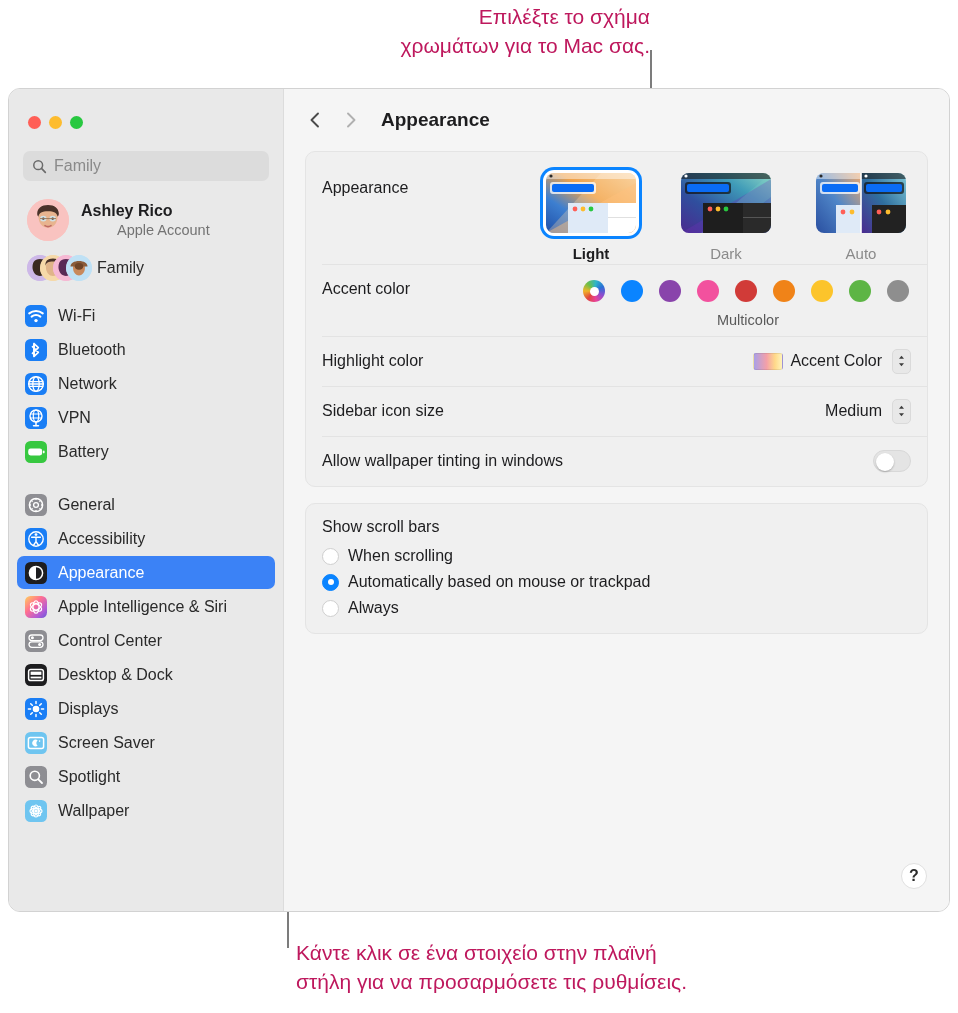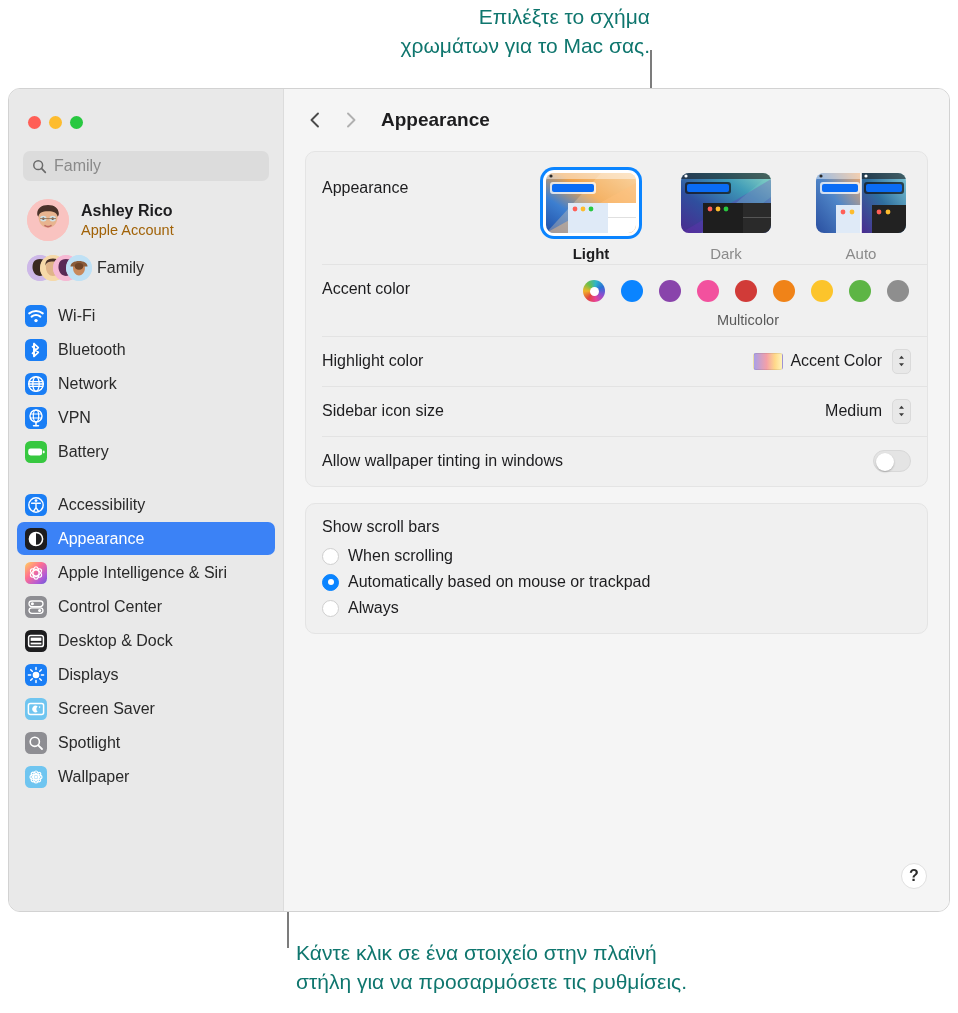--- a/index.html
+++ b/index.html
@@ -8,21 +8,21 @@
     width: 958px; height: 1013px;
     background: #ffffff;
     font-family: "Liberation Sans", sans-serif;
     -webkit-font-smoothing: antialiased;
   }
   #root { position: relative; width: 958px; height: 1013px; overflow: hidden; }
 
   
   .callout-text {
     position: absolute;
-    color: #0f766e;
+    color: #be185d;
     font-size: 21px;
     line-height: 29px;
     white-space: pre-line;
   }
   #callout-top { top: 2px; left: 290px; width: 360px; text-align: right; }
   #callout-bottom { top: 938px; left: 296px; width: 620px; text-align: left; }
   .callout-line { position: absolute; background: #7c7c7c; }
 
   
   #window {
@@ -69,21 +69,21 @@
     padding: 4px 6px;
     border-radius: 7px;
     gap: 12px;
   }
   #avatar-main {
     width: 42px; height: 42px; border-radius: 50%;
     background: #f9c3c0; flex: 0 0 42px; position: relative; overflow: hidden;
   }
   .acct-text { display: flex; flex-direction: column; line-height: 1.2; }
   #acct-name { font-size: 16px; font-weight: bold; color: #1d1d1f; }
-  #acct-sub { font-size: 14.5px; color: #a16207; margin-top: 2px; }
+  #acct-sub { font-size: 14.5px; color: #737373; margin-top: 2px; margin-left: 36px; }
 
   #family-row {
     display: flex; align-items: center;
     margin: 4px 12px 0 12px;
     padding: 4px 6px; border-radius: 7px; gap: 4px;
   }
   #family-stack { position: relative; width: 66px; height: 30px; flex: 0 0 66px; }
   #family-stack .fa {
     position: absolute; top: 2px; width: 26px; height: 26px; border-radius: 50%;
     overflow: hidden;
@@ -366,20 +366,32 @@
             <svg viewBox="0 0 22 22" width="22" height="22">
               <rect x="3.2" y="7.6" width="14" height="6.8" rx="2.4" fill="#fff"></rect>
               <rect x="18" y="9.6" width="1.6" height="2.8" rx=".8" fill="#fff"></rect>
             </svg>
           </span>
           <span class="nav-label">Battery</span>
         </div>
       </div>
 
       <div class="nav-group second">
+        <div class="nav-item">
+          <span class="nav-icon" style="background:#8e8e93;">
+            <svg viewBox="0 0 22 22" width="22" height="22">
+              <circle cx="11" cy="11" r="6.6" fill="none" stroke="#fff" stroke-width="1.5"></circle>
+              <circle cx="11" cy="11" r="2.4" fill="none" stroke="#fff" stroke-width="1.3"></circle>
+              <g stroke="#fff" stroke-width="1.3">
+                <path d="M11 4.4v1.6M11 16v1.6M4.4 11h1.6M16 11h1.6M6.4 6.4l1.2 1.2M14.4 14.4l1.2 1.2M15.6 6.4l-1.2 1.2M7.6 14.4l-1.2 1.2"></path>
+              </g>
+            </svg>
+          </span>
+          <span class="nav-label">General</span>
+        </div>
         <div class="nav-item">
           <span class="nav-icon" style="background:#1a7ef5;">
             <svg viewBox="0 0 22 22" width="22" height="22">
               <circle cx="11" cy="11" r="7.2" fill="none" stroke="#fff" stroke-width="1.4"></circle>
               <circle cx="11" cy="6.6" r="1.4" fill="#fff"></circle>
               <path d="M6.6 9.2h8.8M11 9.6v4M11 13.6l-2.3 3.4M11 13.6l2.3 3.4" stroke="#fff" stroke-width="1.4" stroke-linecap="round"></path>
             </svg>
           </span>
           <span class="nav-label">Accessibility</span>
         </div>

